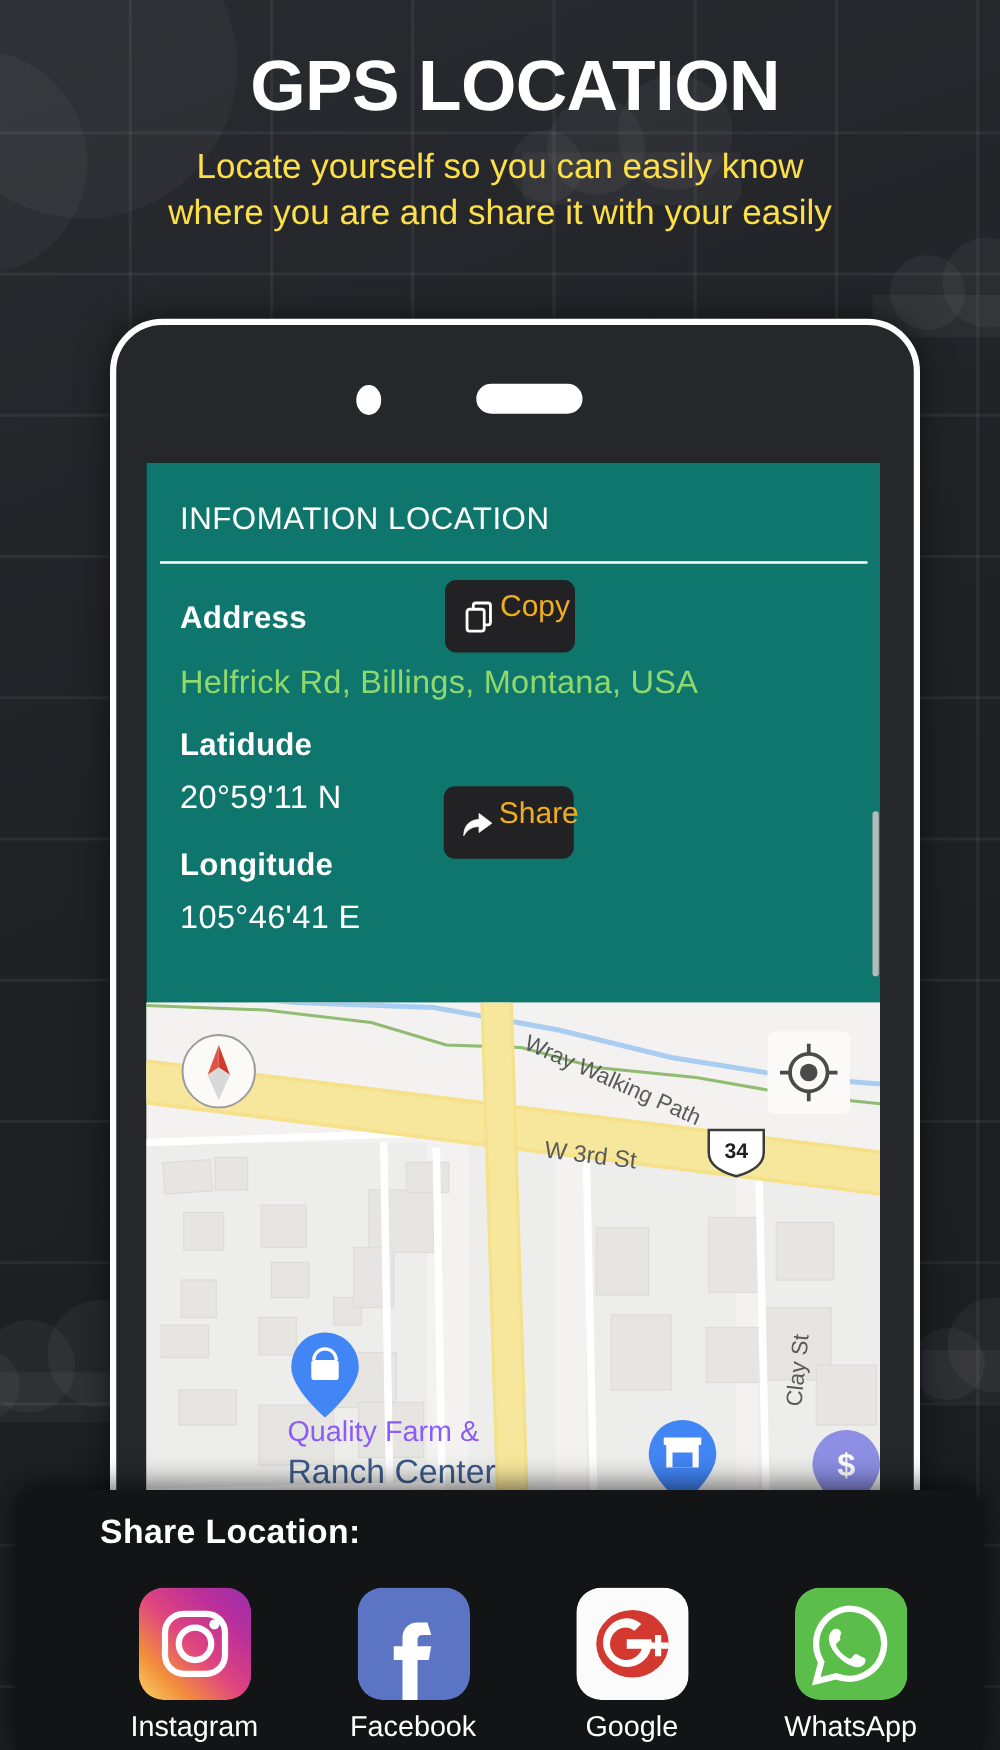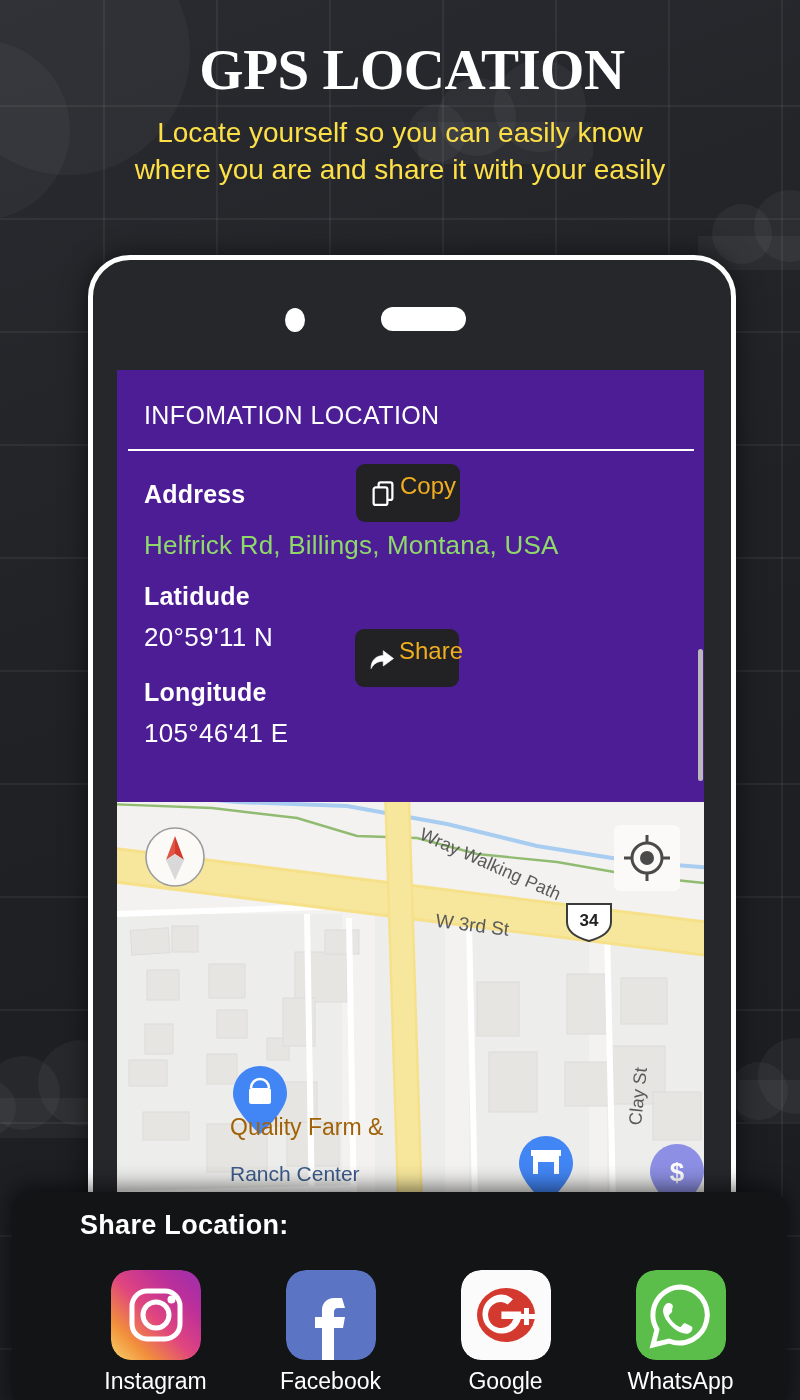--- a/index.html
+++ b/index.html
@@ -20,21 +20,21 @@
     background-size:113px 113px;
     background-position:0px 2px;}
   .blob{position:absolute;border-radius:50%;background:rgba(255,255,255,0.035);}
   .cloud{position:absolute;}
   .cloud i{position:absolute;background:rgba(255,255,255,0.045);border-radius:50%;display:block;}
   .cloud u{position:absolute;background:rgba(255,255,255,0.045);display:block;border-radius:0 0 10px 10px;}
 
   
   #header{position:absolute;left:0;top:0;width:800px;text-align:center;}
   #title{
-    font-family:Liberation Serif, serif;
+    font-family:Liberation Sans, sans-serif;
     font-weight:bold;font-size:57px;letter-spacing:-0.5px;
     color:#ffffff;margin:0;padding-top:40px;line-height:1.05;padding-left:24px;
   }
   #subtitle{
     font-family:"Liberation Sans", sans-serif;
     font-size:28px;line-height:1.33;color:#fde047;
     margin:14px auto 0;width:720px;font-weight:400;
   }
   #subtitle span{display:block;}
 
@@ -50,21 +50,21 @@
     background:#fff;border-radius:50%;}
   #speaker-bar{position:absolute;left:288px;top:47px;width:85px;height:24px;
     background:#fff;border-radius:12px;}
 
   #screen{
     position:absolute;left:24px;top:110px;width:587px;height:1040px;
     background:#000;overflow:hidden;
   }
 
   
-  #info{position:relative;height:507px;background:#4c1d95;}
+  #info{position:relative;height:507px;background:#0f766e;}
   #info-title{
     position:absolute;left:27px;top:31px;
     font-size:25px;letter-spacing:0.4px;color:#ffffff;font-weight:400;
     font-family:"Liberation Sans",sans-serif;
   }
   #info-divider{position:absolute;left:11px;top:79px;width:566px;height:2px;background:#ffffff;}
 
   .field-label{position:absolute;font-size:25px;font-weight:bold;color:#ffffff;letter-spacing:0.2px;}
   .field-value{position:absolute;font-size:26px;color:#ffffff;font-weight:400;letter-spacing:0.3px;}
   #addr-label{left:27px;top:110px;}
@@ -305,22 +305,22 @@
         <g>
           <rect x="497" y="23" width="66" height="66" rx="6" fill="#fbfaf8"></rect>
           <circle cx="530" cy="56" r="15" fill="none" stroke="#4a4a4a" stroke-width="3"></circle>
           <circle cx="530" cy="56" r="7" fill="#4a4a4a"></circle>
           <path d="M530 33 L530 42 M530 70 L530 79 M507 56 L516 56 M544 56 L553 56" stroke="#4a4a4a" stroke-width="3"></path>
         </g>
       </svg>
 
       <div class="maplabel" style="left:308px;top:22px;font-size:18px;color:#5a5a5a;transform:rotate(24deg);transform-origin:left top;white-space:nowrap;">Wray Walking Path</div>
       <div class="maplabel" style="left:320px;top:108px;font-size:19px;color:#5a5a5a;transform:rotate(7deg);transform-origin:left top;white-space:nowrap;">W 3rd St</div>
-      <div class="maplabel" style="left:113px;top:312px;font-size:23px;color:#a16207;white-space:nowrap;">Quality Farm &amp;</div>
-      <div class="maplabel" style="left:113px;top:360px;font-size:21px;color:#3c5a8a;white-space:nowrap;">Ranch Center</div>
+      <div class="maplabel" style="left:113px;top:330px;font-size:23px;color:#8b5cf6;white-space:nowrap;">Quality Farm &amp;</div>
+      <div class="maplabel" style="left:113px;top:360px;font-size:27px;color:#3c5a8a;white-space:nowrap;">Ranch Center</div>
       <div class="maplabel" style="left:370px;top:418px;font-size:23px;color:#3c5a8a;white-space:nowrap;">7-Eleven</div>
       <div class="maplabel" style="left:466px;top:478px;font-size:23px;color:#d6408a;white-space:nowrap;">B &amp; L Renta</div>
       <div class="maplabel" style="left:466px;top:508px;font-size:23px;color:#d6408a;white-space:nowrap;">Properties,</div>
       <div class="maplabel" style="left:508px;top:322px;font-size:18px;color:#5a5a5a;transform:rotate(-84deg);transform-origin:left top;white-space:nowrap;">Clay St</div>
       <div class="maplabel" style="left:312px;top:528px;font-size:19px;color:#5a5a5a;transform:rotate(3deg);transform-origin:left top;white-space:nowrap;">W 4th St</div>
       <div class="maplabel" style="left:286px;top:568px;font-size:17px;color:#6b6b6b;transform:rotate(-86deg);transform-origin:left top;white-space:nowrap;">885</div>
       <div class="maplabel" style="left:74px;top:566px;font-size:17px;color:#6b6b6b;transform:rotate(-84deg);transform-origin:left top;white-space:nowrap;">n St</div>
     </div>
   </div>
 </div>

